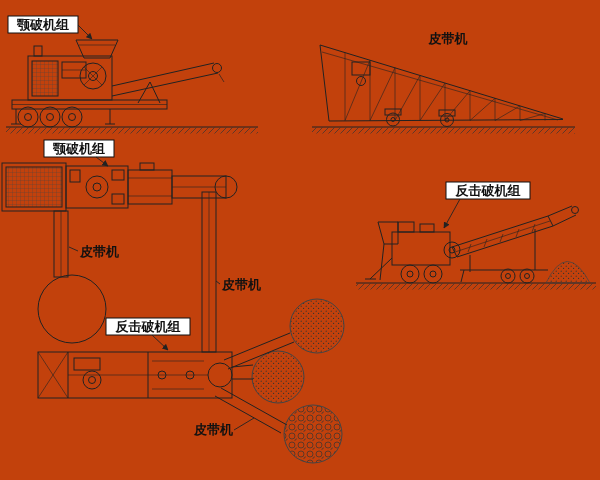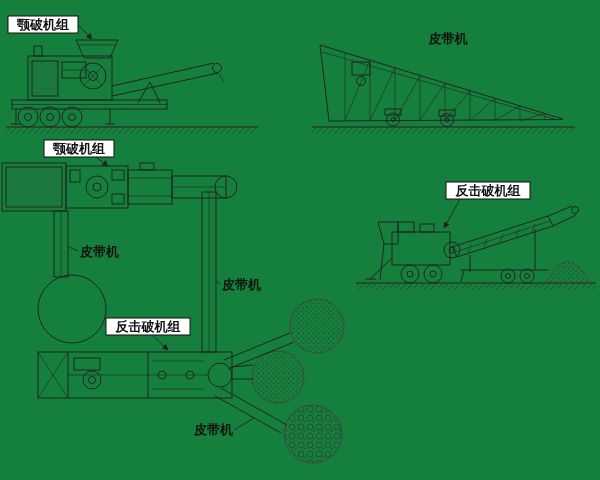--- a/index.html
+++ b/index.html
@@ -1,17 +1,17 @@
 <!DOCTYPE html>
 <html><head>
 <meta charset="utf-8">
 <style>
   html,body{margin:0;padding:0;background:#fff;}
   .canvas{
-    position:relative;width:600px;height:480px;background:#15803d;overflow:hidden;
+    position:relative;width:600px;height:480px;background:#c2410c;overflow:hidden;
     font-family:"Liberation Sans",sans-serif;
   }
   svg text{font:bold 13px "Liberation Sans",sans-serif;fill:#111;}
   .ln{stroke:#222;fill:none;stroke-width:1;}
   .thin{stroke-width:0.6;}
   .lblbox{fill:#ffffff;stroke:#111;stroke-width:1;}
   .leader{stroke:#222;stroke-width:0.9;fill:none;}
 </style>
 </head>
 <body>

